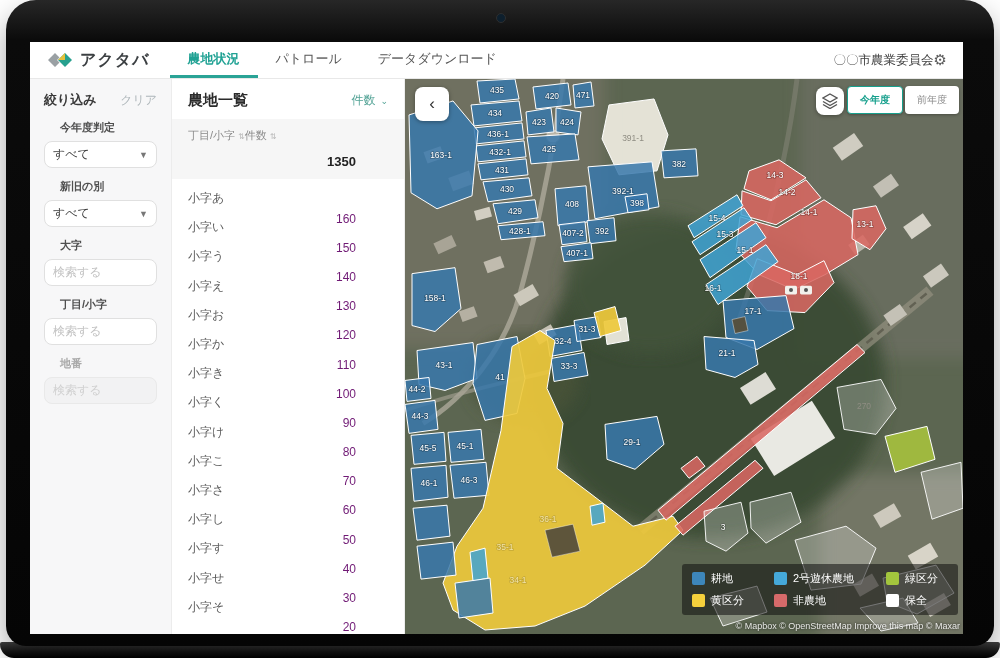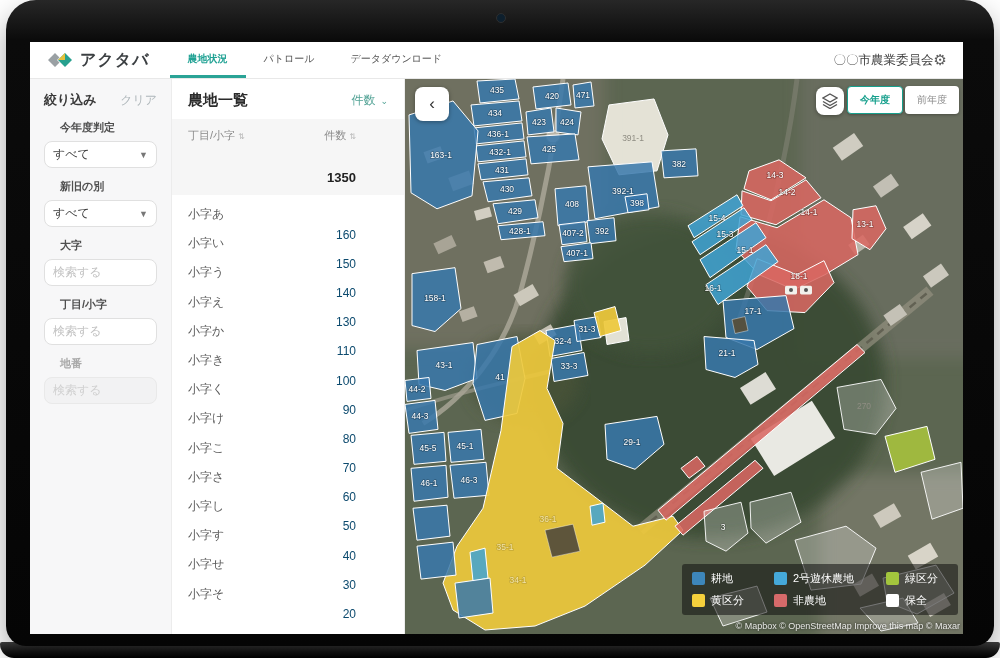--- a/index.html
+++ b/index.html
@@ -15,21 +15,21 @@
   .camera{position:absolute;left:496px;top:13px;width:8px;height:8px;border-radius:50%;
     background:#0d1f2d;border:1px solid #2e2e2e;}
   
   .screen{position:absolute;left:30px;top:42px;width:933px;height:592px;background:#fff;
     overflow:hidden;font-size:12px;color:#333;}
   
   .hdr{height:37px;display:flex;align-items:stretch;padding:0 16px;border-bottom:1px solid #e8e8e8;box-sizing:border-box;background:#fff;}
   .logo{display:flex;align-items:center;gap:7px;margin-right:20px;}
   .logo-text{font-size:16px;font-weight:bold;color:#3b3f42;letter-spacing:1px;}
   .nav{display:flex;}
-  .tab{display:flex;align-items:center;padding:12px 18px;font-size:10px;color:#555;
+  .tab{display:flex;align-items:center;padding:12px 18px;font-size:13px;color:#555;
     border-bottom:3px solid transparent;box-sizing:border-box;cursor:pointer;}
   .tab.active{color:#21a294;font-weight:bold;border-bottom-color:#2aa396;}
   .hdr-right{margin-left:auto;display:flex;align-items:center;justify-content:center;}
   .org{font-size:12.5px;color:#3e3e3e;}
   .gear{font-size:15px;color:#5a5a5a;}
   
   .content{display:flex;height:555px;}
   
   .side{width:142px;background:#f7f7f8;border-right:1px solid #ececec;box-sizing:border-box;padding:12px 14px;}
   .side-top{display:flex;justify-content:space-between;align-items:center;margin-bottom:8px;}
@@ -43,27 +43,27 @@
   .chev{font-size:9px;color:#777;}
   .inp{color:#c2c2c2;}
   .inp.dis{background:#f2f2f3;border-color:#e9e9e9;color:#d0d0d0;}
   
   .listp{width:233px;border-right:1px solid #ededed;box-sizing:border-box;display:flex;flex-direction:column;background:#fff;}
   .list-head{display:flex;justify-content:space-between;align-items:center;padding:12px 16px 9px;}
   .list-title{font-size:15px;font-weight:bold;color:#2b2b2b;}
   .sort{font-size:12px;color:#53a396;display:flex;align-items:center;gap:5px;cursor:pointer;}
   .sort .chev{color:#53a396;}
   .table-head{background:#f6f6f6;padding:9px 48px 10px 16px;}
-  .cols{display:flex;justify-content:space-between;font-size:11px;color:#8a8a8a;margin-bottom:27px;}
+  .cols{display:flex;font-size:11px;color:#8a8a8a;margin-bottom:11px;}
   .sorticon{font-size:8px;color:#b8b8b8;margin-left:3px;}
   .total{text-align:right;font-size:13px;font-weight:bold;color:#222;}
   .rows{flex:1;overflow:hidden;padding-top:5px;}
   .row{display:flex;justify-content:space-between;align-items:center;height:29.2px;padding:0 48px 0 16px;font-size:12px;}
   .row .nm{color:#5a5a5a;}
-  .row .ct{color:#0c4a6e;margin-top:40px;}
+  .row .ct{color:#701a75;margin-top:40px;}
   
   .map{flex:1;position:relative;overflow:hidden;background:#5c6651;}
   .map svg.base{position:absolute;inset:0;width:100%;height:100%;}
   .mbtn{position:absolute;background:#fff;border-radius:8px;box-shadow:0 1px 4px rgba(0,0,0,.35);
     display:flex;align-items:center;justify-content:center;cursor:pointer;border:none;}
   .back{left:10px;top:8px;width:34px;height:34px;font-size:17px;color:#333;}
   .layers{right:119px;top:8px;width:28px;height:28px;}
   .years{position:absolute;top:7px;right:4px;display:flex;gap:2px;}
   .year{height:28px;padding:0 12px;background:#fff;font-size:10px;display:flex;align-items:center;
     border-radius:4px;box-shadow:0 1px 3px rgba(0,0,0,.3);box-sizing:border-box;cursor:pointer;}
@@ -168,20 +168,24 @@
               <span class="nm">小字い</span>
               <span class="ct">150</span>
             </div>
             <div class="row">
               <span class="nm">小字う</span>
               <span class="ct">140</span>
             </div>
             <div class="row">
               <span class="nm">小字え</span>
               <span class="ct">130</span>
+            </div>
+            <div class="row">
+              <span class="nm">小字お</span>
+              <span class="ct">120</span>
             </div>
             <div class="row">
               <span class="nm">小字か</span>
               <span class="ct">110</span>
             </div>
             <div class="row">
               <span class="nm">小字き</span>
               <span class="ct">100</span>
             </div>
             <div class="row">

